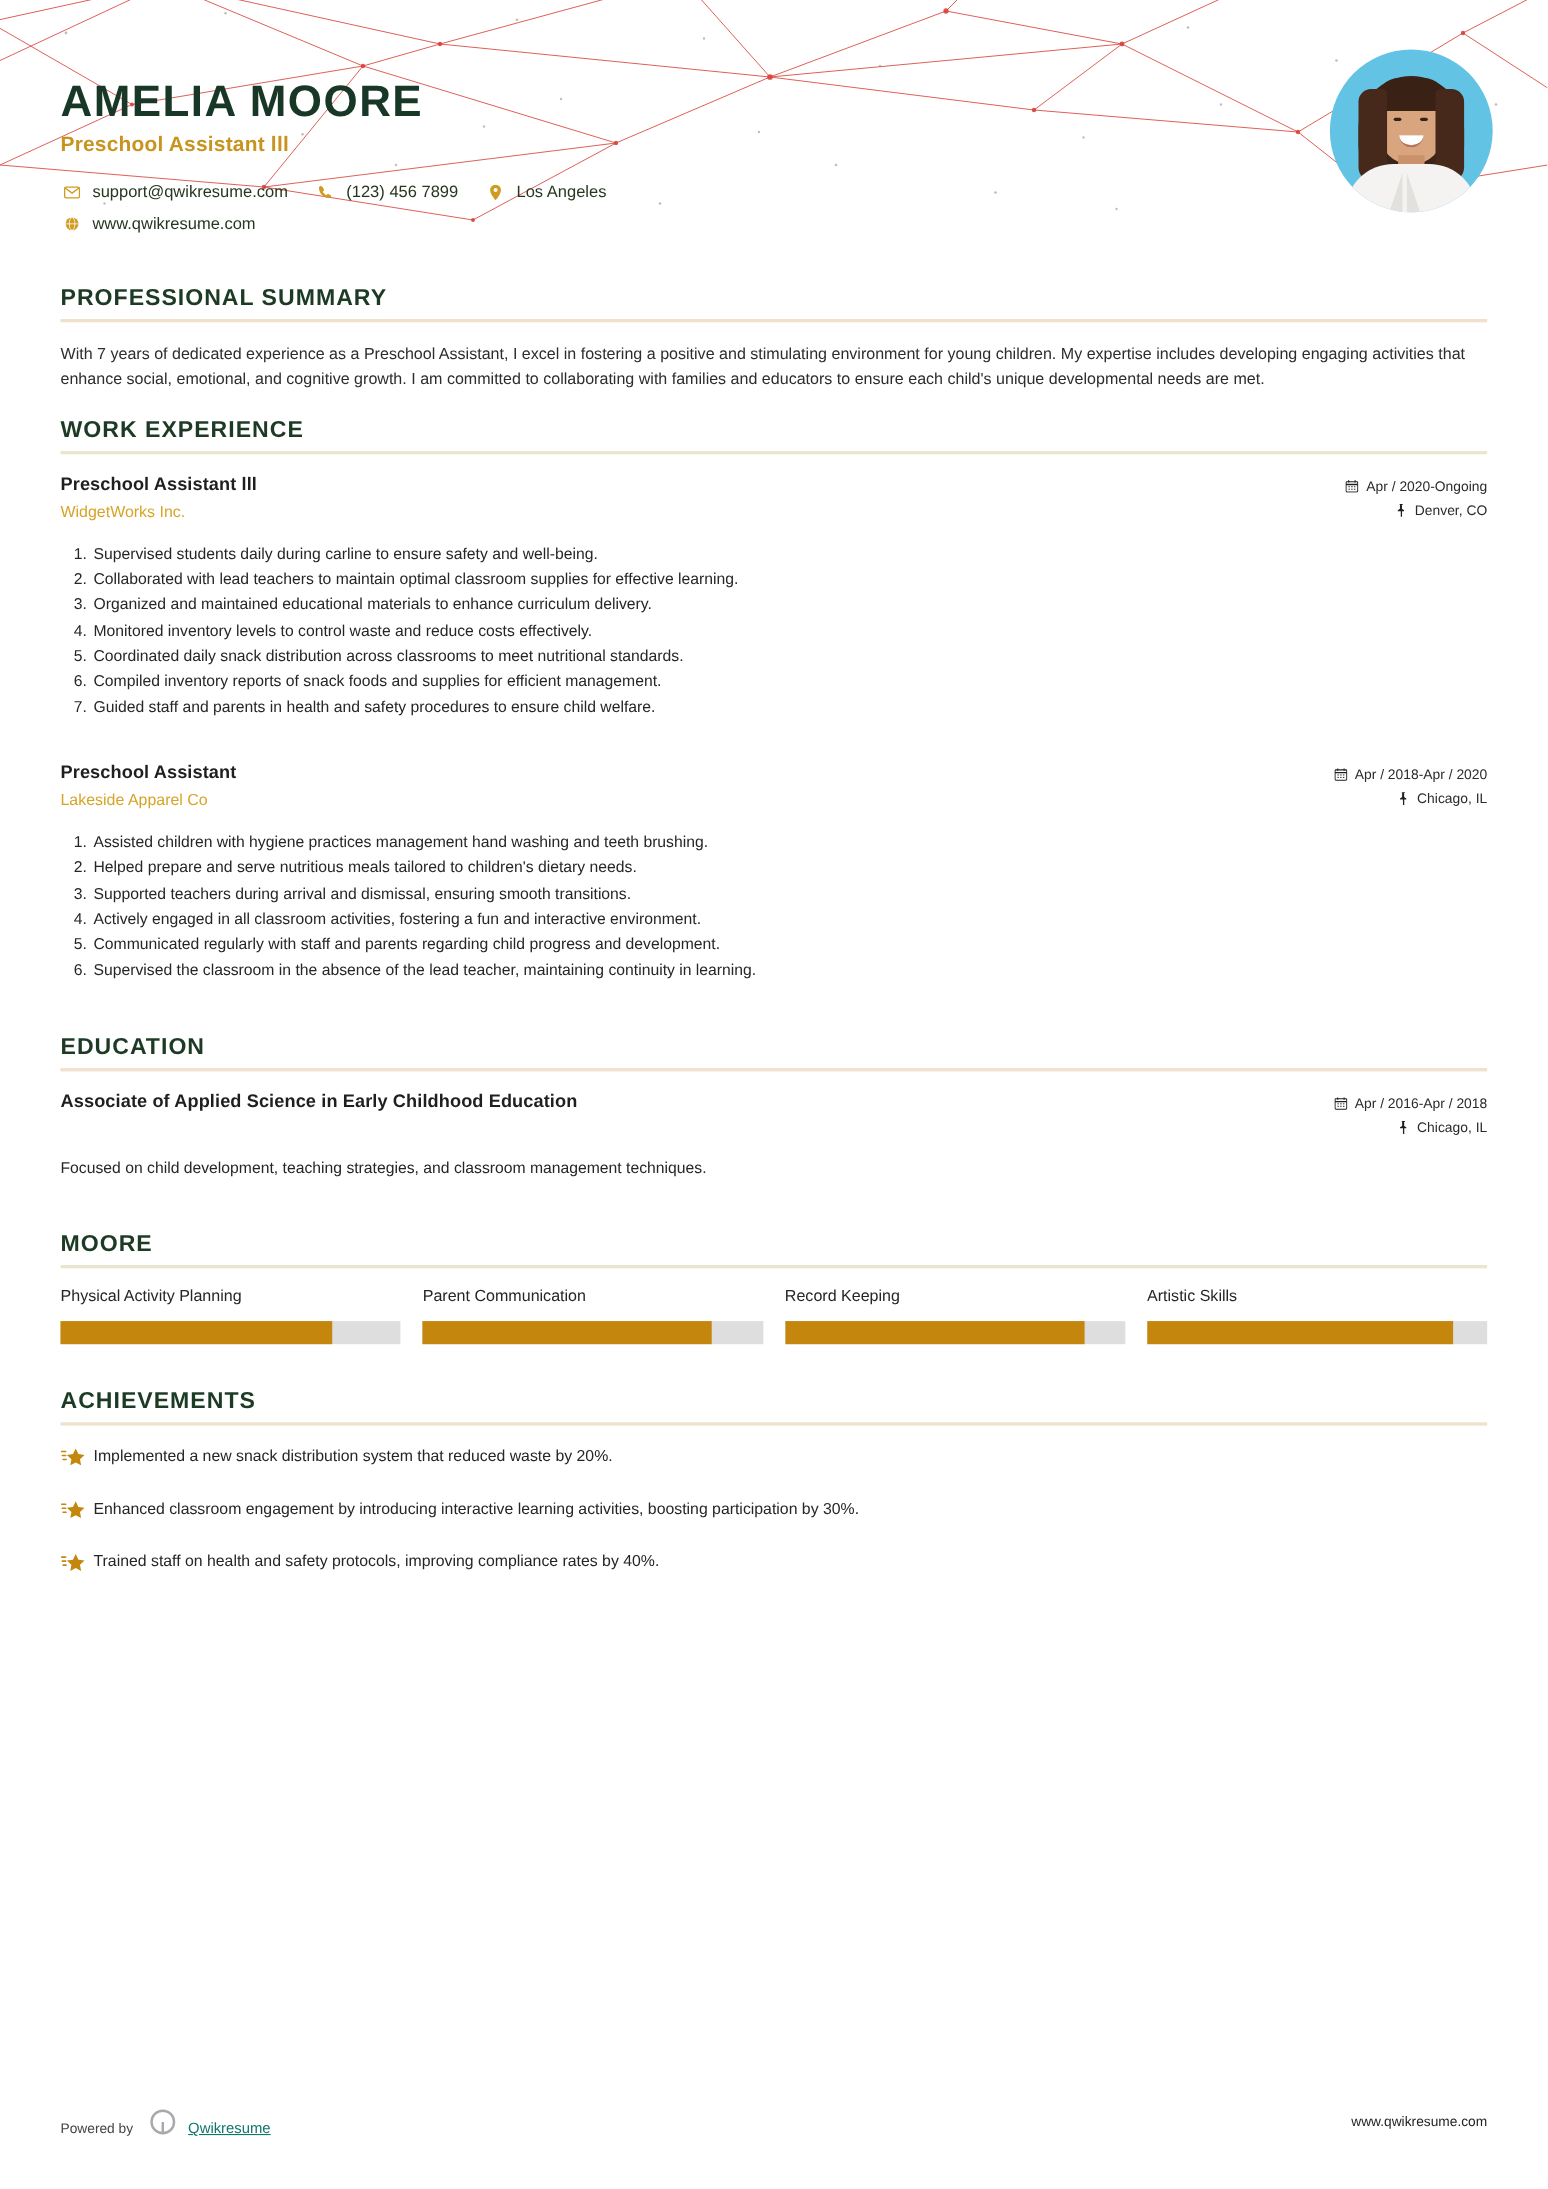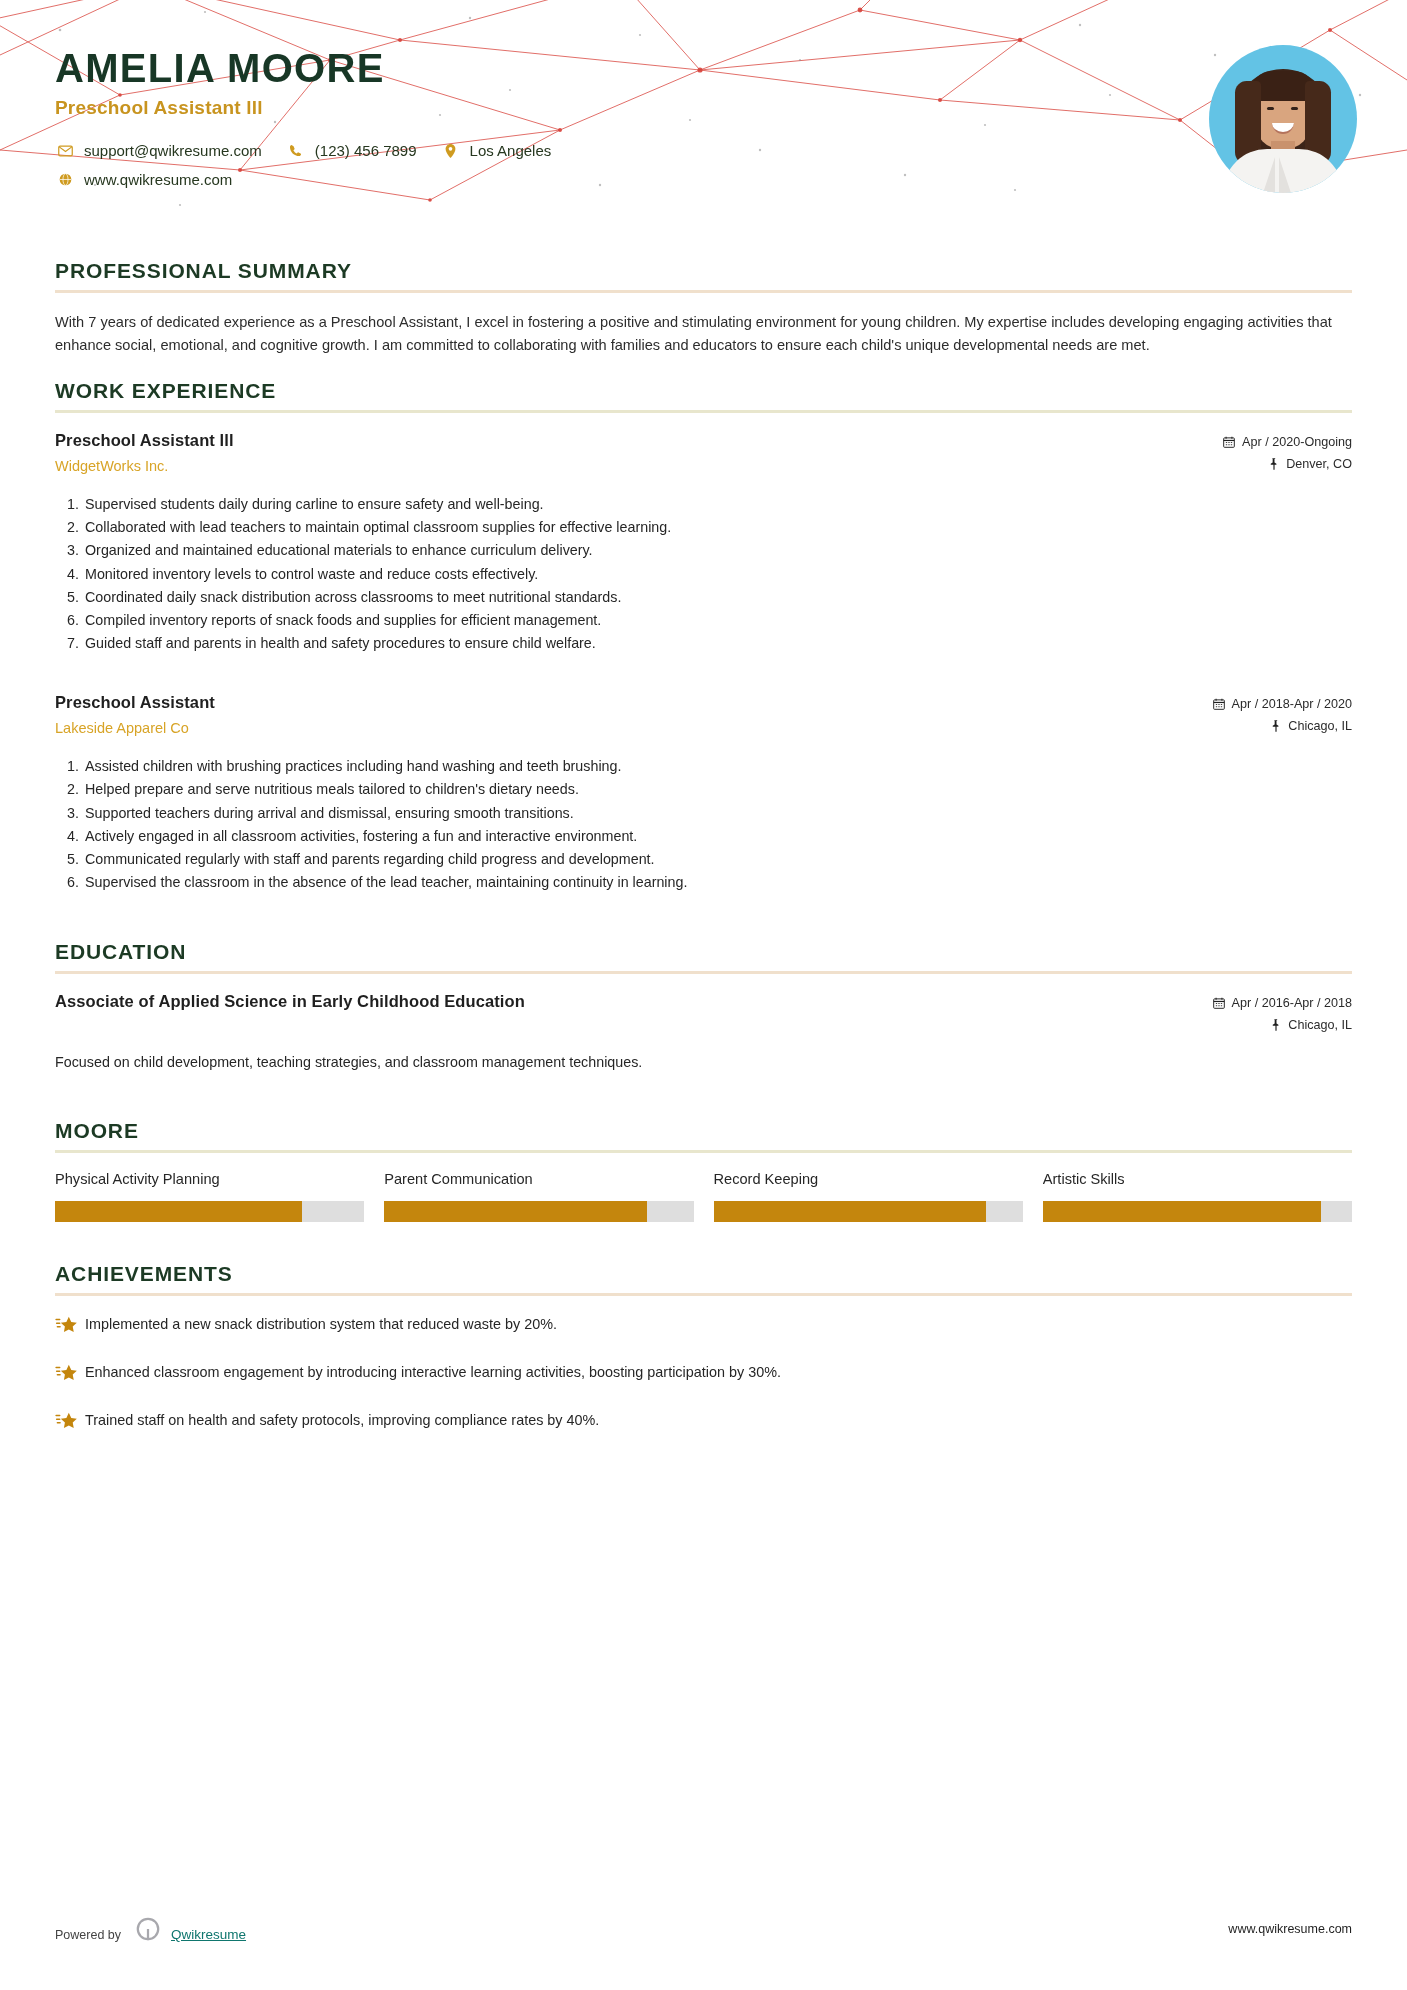--- a/index.html
+++ b/index.html
@@ -27,21 +27,21 @@
   }
   .header-bg{
     position:absolute;
     top:0;left:0;right:0;
     height:215px;
     pointer-events:none;
   }
   .header-inner{
     position:relative;
     z-index:2;
-    padding-top:46px;
+    padding-top:70px;
   }
   .name{
     font-size:40px;
     font-weight:bold;
     letter-spacing:1.3px;
     color:#183726;
     line-height:1.1;
     margin:0;
   }
   .job-title{
@@ -505,21 +505,21 @@
               <span class="m-ico">
                 <svg width="10" height="12" viewBox="0 0 12 14" fill="#1f1f1f">
                   <path d="M4.6 0 h2.8 v1 h-.8 v4.3 l2.3 1.5 v1.1 H6.7 V14 h-1.4 V7.9 H2.1 V6.8 l2.3-1.5 V1 h-.8z"></path>
                 </svg>
               </span>
               <span>Chicago, IL</span>
             </div>
           </div>
         </div>
         <ul class="bullets">
-          <li><span class="num">1.</span><span>Assisted children with brushing practices including hand washing and teeth brushing.</span></li>
+          <li><span class="num">1.</span><span>Assisted children with hygiene practices management hand washing and teeth brushing.</span></li>
           <li><span class="num">2.</span><span>Helped prepare and serve nutritious meals tailored to children's dietary needs.</span></li>
           <li><span class="num">3.</span><span>Supported teachers during arrival and dismissal, ensuring smooth transitions.</span></li>
           <li><span class="num">4.</span><span>Actively engaged in all classroom activities, fostering a fun and interactive environment.</span></li>
           <li><span class="num">5.</span><span>Communicated regularly with staff and parents regarding child progress and development.</span></li>
           <li><span class="num">6.</span><span>Supervised the classroom in the absence of the lead teacher, maintaining continuity in learning.</span></li>
         </ul>
       </div>
     </div>
 
     <div class="section" style="margin-top:46px;">

